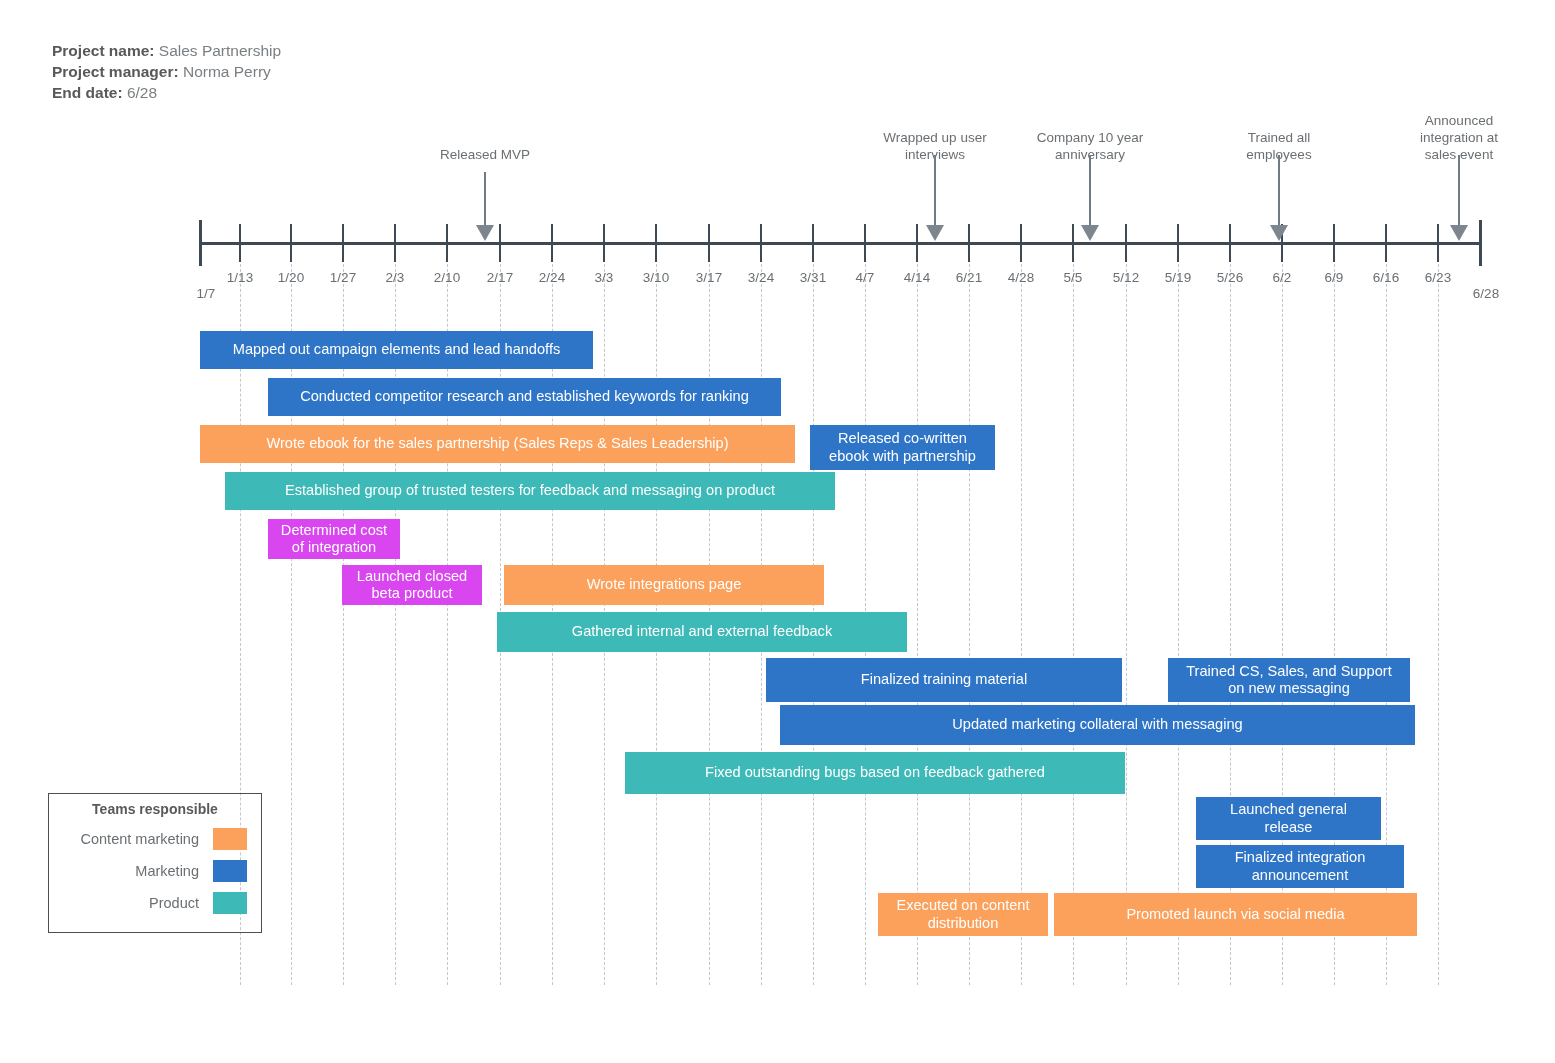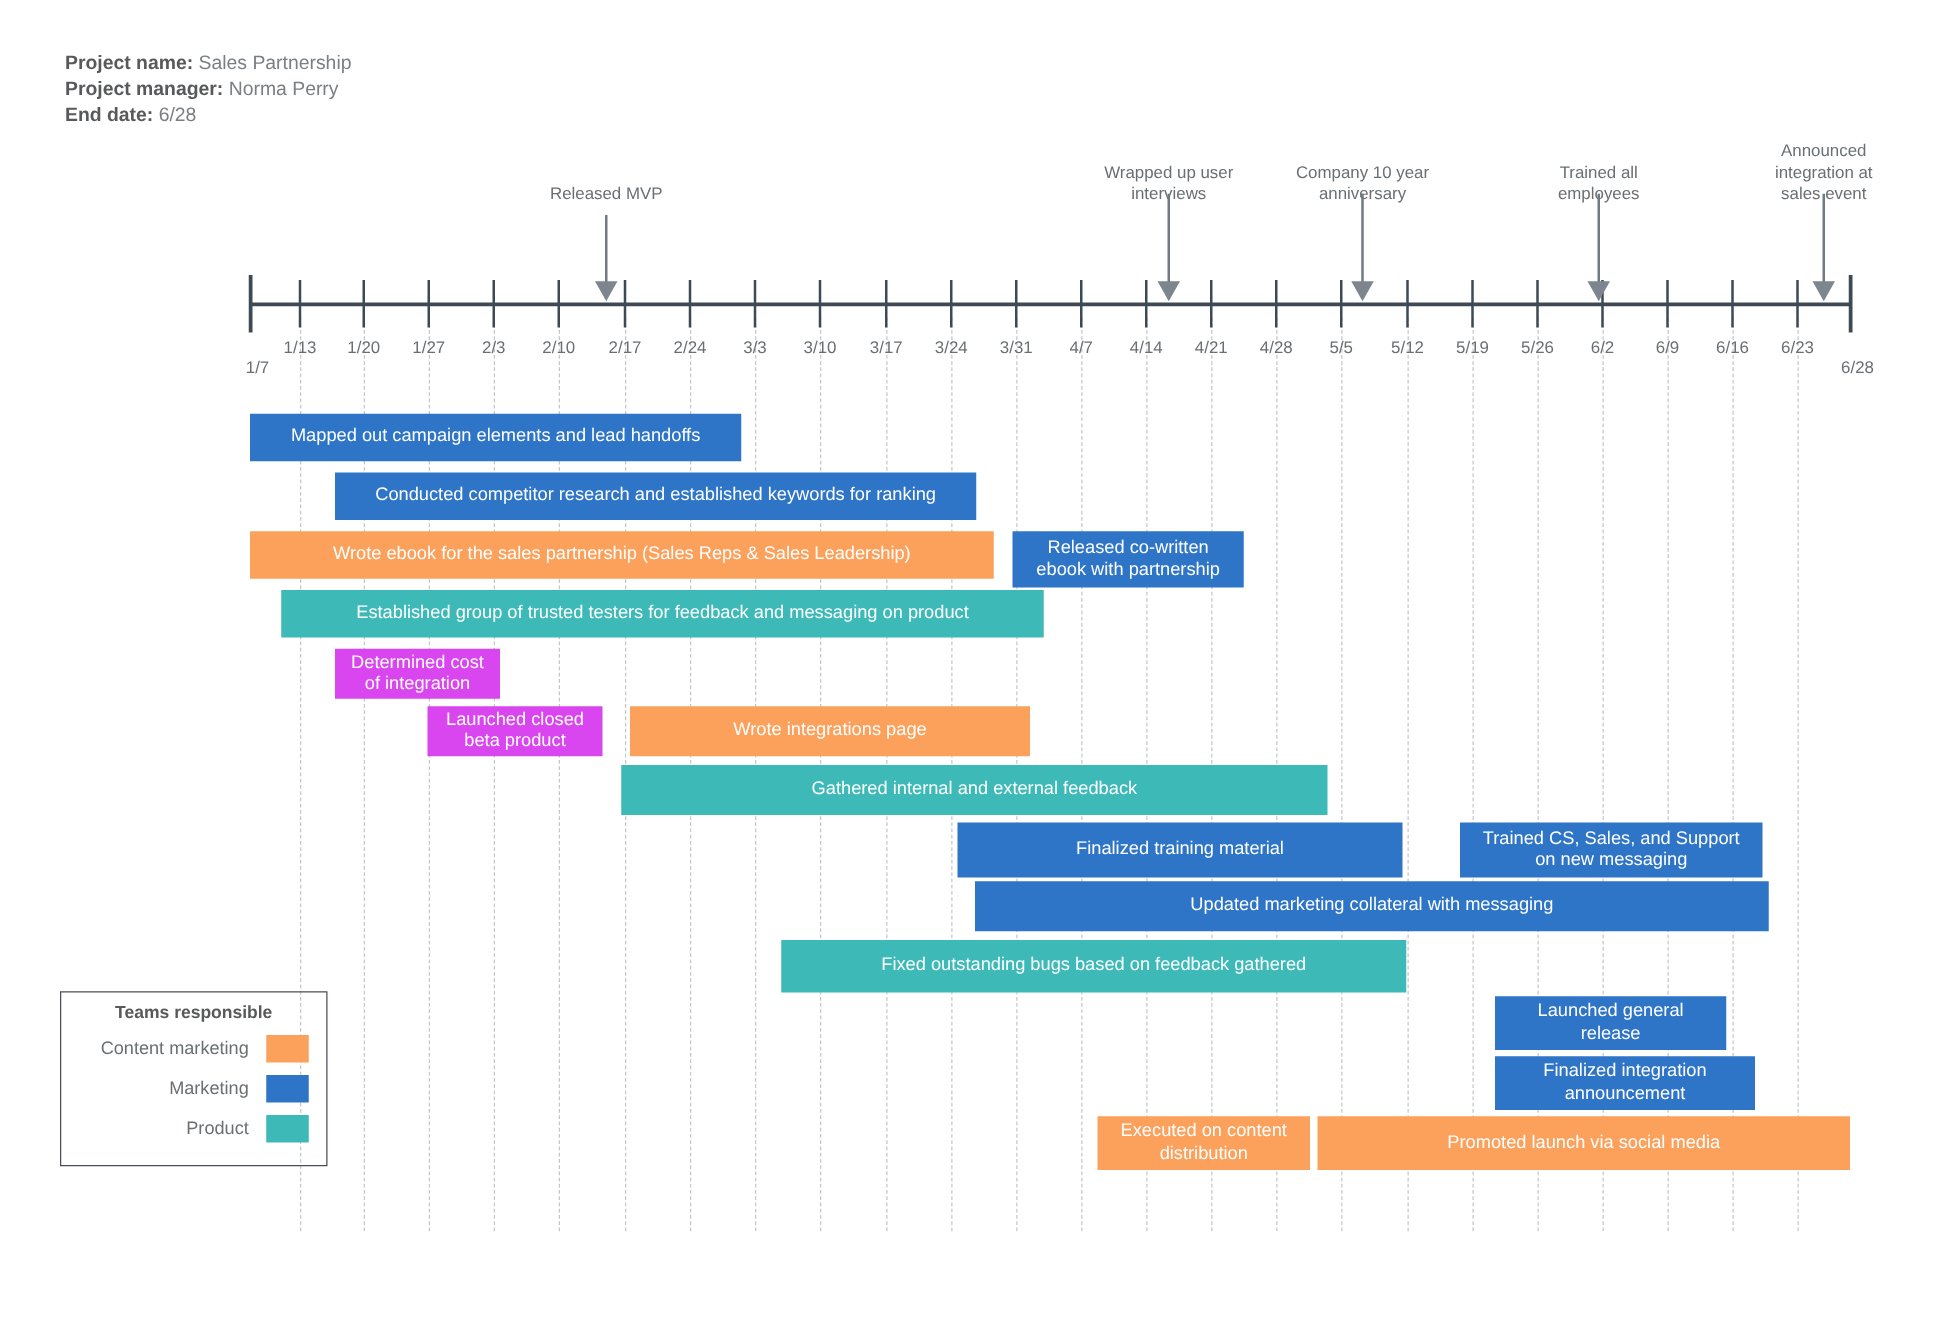--- a/index.html
+++ b/index.html
@@ -202,21 +202,21 @@
       <div class="tick-label" style="width: 60px; left: 679px; top: 270px;">3/17</div>
       <div class="tick" style="left: 760px; top: 224px; height: 38px;"></div>
       <div class="tick-label" style="width: 60px; left: 731px; top: 270px;">3/24</div>
       <div class="tick" style="left: 812px; top: 224px; height: 38px;"></div>
       <div class="tick-label" style="width: 60px; left: 783px; top: 270px;">3/31</div>
       <div class="tick" style="left: 864px; top: 224px; height: 38px;"></div>
       <div class="tick-label" style="width: 60px; left: 835px; top: 270px;">4/7</div>
       <div class="tick" style="left: 916px; top: 224px; height: 38px;"></div>
       <div class="tick-label" style="width: 60px; left: 887px; top: 270px;">4/14</div>
       <div class="tick" style="left: 968px; top: 224px; height: 38px;"></div>
-      <div class="tick-label" style="width: 60px; left: 939px; top: 270px;">4/21</div>
+      <div class="tick-label" style="width: 60px; left: 939px; top: 270px;">6/21</div>
       <div class="tick" style="left: 1020px; top: 224px; height: 38px;"></div>
       <div class="tick-label" style="width: 60px; left: 991px; top: 270px;">4/28</div>
       <div class="tick" style="left: 1072px; top: 224px; height: 38px;"></div>
       <div class="tick-label" style="width: 60px; left: 1043px; top: 270px;">5/5</div>
       <div class="tick" style="left: 1125px; top: 224px; height: 38px;"></div>
       <div class="tick-label" style="width: 60px; left: 1096px; top: 270px;">5/12</div>
       <div class="tick" style="left: 1177px; top: 224px; height: 38px;"></div>
       <div class="tick-label" style="width: 60px; left: 1148px; top: 270px;">5/19</div>
       <div class="tick" style="left: 1229px; top: 224px; height: 38px;"></div>
       <div class="tick-label" style="width: 60px; left: 1200px; top: 270px;">5/26</div>
@@ -258,33 +258,33 @@
       <div class="bar" style="left: 268px; top: 378px; width: 513px; height: 38px; background: rgb(46, 117, 200);">Conducted competitor research and established keywords for ranking</div>
       <div class="bar" style="left: 200px; top: 425px; width: 595px; height: 38px; background: rgb(252, 161, 92);">Wrote ebook for the sales partnership (Sales Reps &amp; Sales Leadership)</div>
       <div class="bar" style="left: 810px; top: 425px; width: 185px; height: 45px; background: rgb(46, 117, 200);">Released co-written
 ebook with partnership</div>
       <div class="bar" style="left: 225px; top: 472px; width: 610px; height: 38px; background: rgb(61, 186, 184);">Established group of trusted testers for feedback and messaging on product</div>
       <div class="bar" style="left: 268px; top: 519px; width: 132px; height: 40px; background: #d946ef;">Determined cost
 of integration</div>
       <div class="bar" style="left: 342px; top: 565px; width: 140px; height: 40px; background: #d946ef;">Launched closed
 beta product</div>
       <div class="bar" style="left: 504px; top: 565px; width: 320px; height: 40px; background: rgb(252, 161, 92);">Wrote integrations page</div>
-      <div class="bar" style="left: 497px; top: 612px; width: 565px; height: 40px; background: rgb(61, 186, 184);">Gathered internal and external feedback</div>
+      <div class="bar" style="left: 497px; top: 612px; width: 410px; height: 40px; background: rgb(61, 186, 184);">Gathered internal and external feedback</div>
       <div class="bar" style="left: 766px; top: 658px; width: 356px; height: 44px; background: rgb(46, 117, 200);">Finalized training material</div>
       <div class="bar" style="left: 1168px; top: 658px; width: 242px; height: 44px; background: rgb(46, 117, 200);">Trained CS, Sales, and Support
 on new messaging</div>
       <div class="bar" style="left: 780px; top: 705px; width: 635px; height: 40px; background: rgb(46, 117, 200);">Updated marketing collateral with messaging</div>
       <div class="bar" style="left: 625px; top: 752px; width: 500px; height: 42px; background: rgb(61, 186, 184);">Fixed outstanding bugs based on feedback gathered</div>
       <div class="bar" style="left: 1196px; top: 797px; width: 185px; height: 43px; background: rgb(46, 117, 200);">Launched general
 release</div>
       <div class="bar" style="left: 1196px; top: 845px; width: 208px; height: 43px; background: rgb(46, 117, 200);">Finalized integration
 announcement</div>
       <div class="bar" style="left: 878px; top: 893px; width: 170px; height: 43px; background: rgb(252, 161, 92);">Executed on content
 distribution</div>
-      <div class="bar" style="left: 1054px; top: 893px; width: 426px; height: 43px; background: rgb(252, 161, 92);">Promoted launch via social media</div>
+      <div class="bar" style="left: 1054px; top: 893px; width: 363px; height: 43px; background: rgb(252, 161, 92);">Promoted launch via social media</div>
     </div>
 
   <div id="legend">
     <div id="legend-title">Teams responsible</div>
     <div id="legend-rows">
         <div class="legend-row">
           <div class="legend-label">Content marketing</div>
           <div class="legend-swatch" style="background: rgb(252, 161, 92);"></div>
         </div>
         <div class="legend-row">

